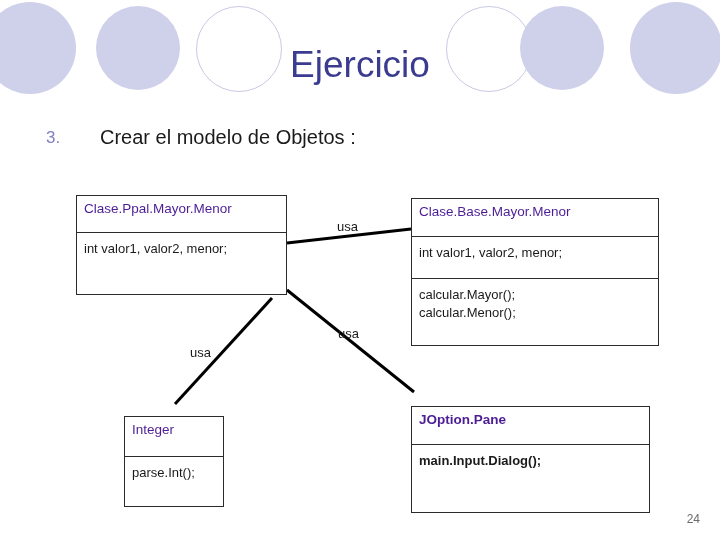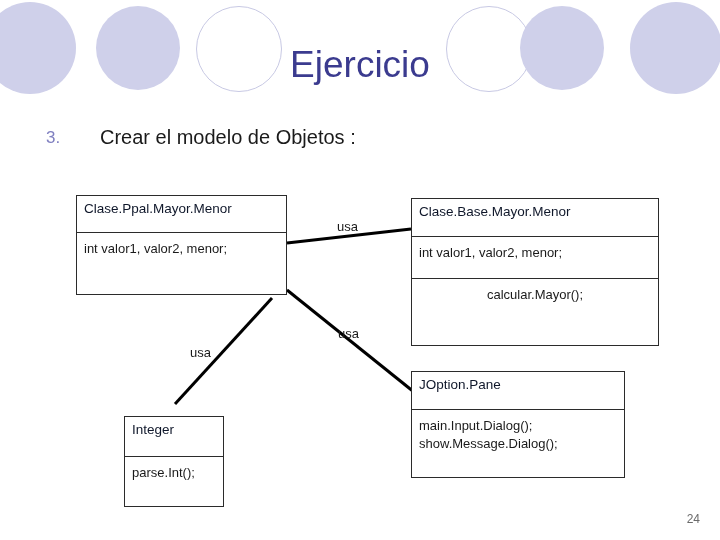--- a/index.html
+++ b/index.html
@@ -68,21 +68,21 @@
   
   .box {
     position: absolute;
     box-sizing: border-box;
     border: 1px solid #2b2b2b;
     background: #ffffff;
     font-size: 13px;
     color: #1a1a1a;
   }
   .box .hdr {
-    color: #0f172a;
+    color: #4c1d95;
     padding: 5px 7px 5px 7px;
     font-size: 13.5px;
   }
   .box .sep {
     border-top: 1px solid #2b2b2b;
   }
   .box .body {
     padding: 7px 7px 7px 7px;
     line-height: 1.35;
   }
@@ -98,36 +98,37 @@
   #box-ppal .row3 { height: 31px; }
 
   
   #box-base {
     left: 411px;
     top: 198px;
     width: 248px;
   }
   #box-base .row1 { height: 27px; }
   #box-base .row2 { height: 27px; }
-  #box-base .row3 { height: 52px; text-align: center; }
+  #box-base .row3 { height: 52px; }
 
   
   #box-integer {
     left: 124px;
     top: 416px;
     width: 100px;
   }
   #box-integer .row1 { height: 29px; }
   #box-integer .row2 { height: 35px; }
 
   
   #box-joption {
     left: 411px;
-    top: 371px;
-    width: 214px;
+    top: 406px;
+    width: 239px;
+    font-weight: bold;
   }
   #box-joption .row1 { height: 27px; }
   #box-joption .row2 { height: 53px; }
 
   
   #connectors {
     position: absolute;
     left: 0;
     top: 0;
     width: 720px;
@@ -183,33 +184,33 @@
 <div class="box" id="box-ppal">
   <div class="hdr row1">Clase.Ppal.Mayor.Menor</div>
   <div class="sep body row2">int valor1, valor2, menor;</div>
 </div>
 
 <div class="box" id="box-base">
   <div class="hdr row1">Clase.Base.Mayor.Menor</div>
   <div class="sep body row2">int valor1, valor2, menor;</div>
   <div class="sep body row3">
     <div>calcular.Mayor();</div>
+    <div>calcular.Menor();</div>
   </div>
 </div>
 
 <div class="box" id="box-integer">
   <div class="hdr row1">Integer</div>
   <div class="sep body row2">parse.Int();</div>
 </div>
 
 <div class="box" id="box-joption">
   <div class="hdr row1">JOption.Pane</div>
   <div class="sep body row2">
     <div>main.Input.Dialog();</div>
-    <div>show.Message.Dialog();</div>
   </div>
 </div>
 
 <div class="usa" id="usa-1">usa</div>
 <div class="usa" id="usa-2">usa</div>
 <div class="usa" id="usa-3">usa</div>
 
 <div class="page-num">24</div>
 
 </body></html>

